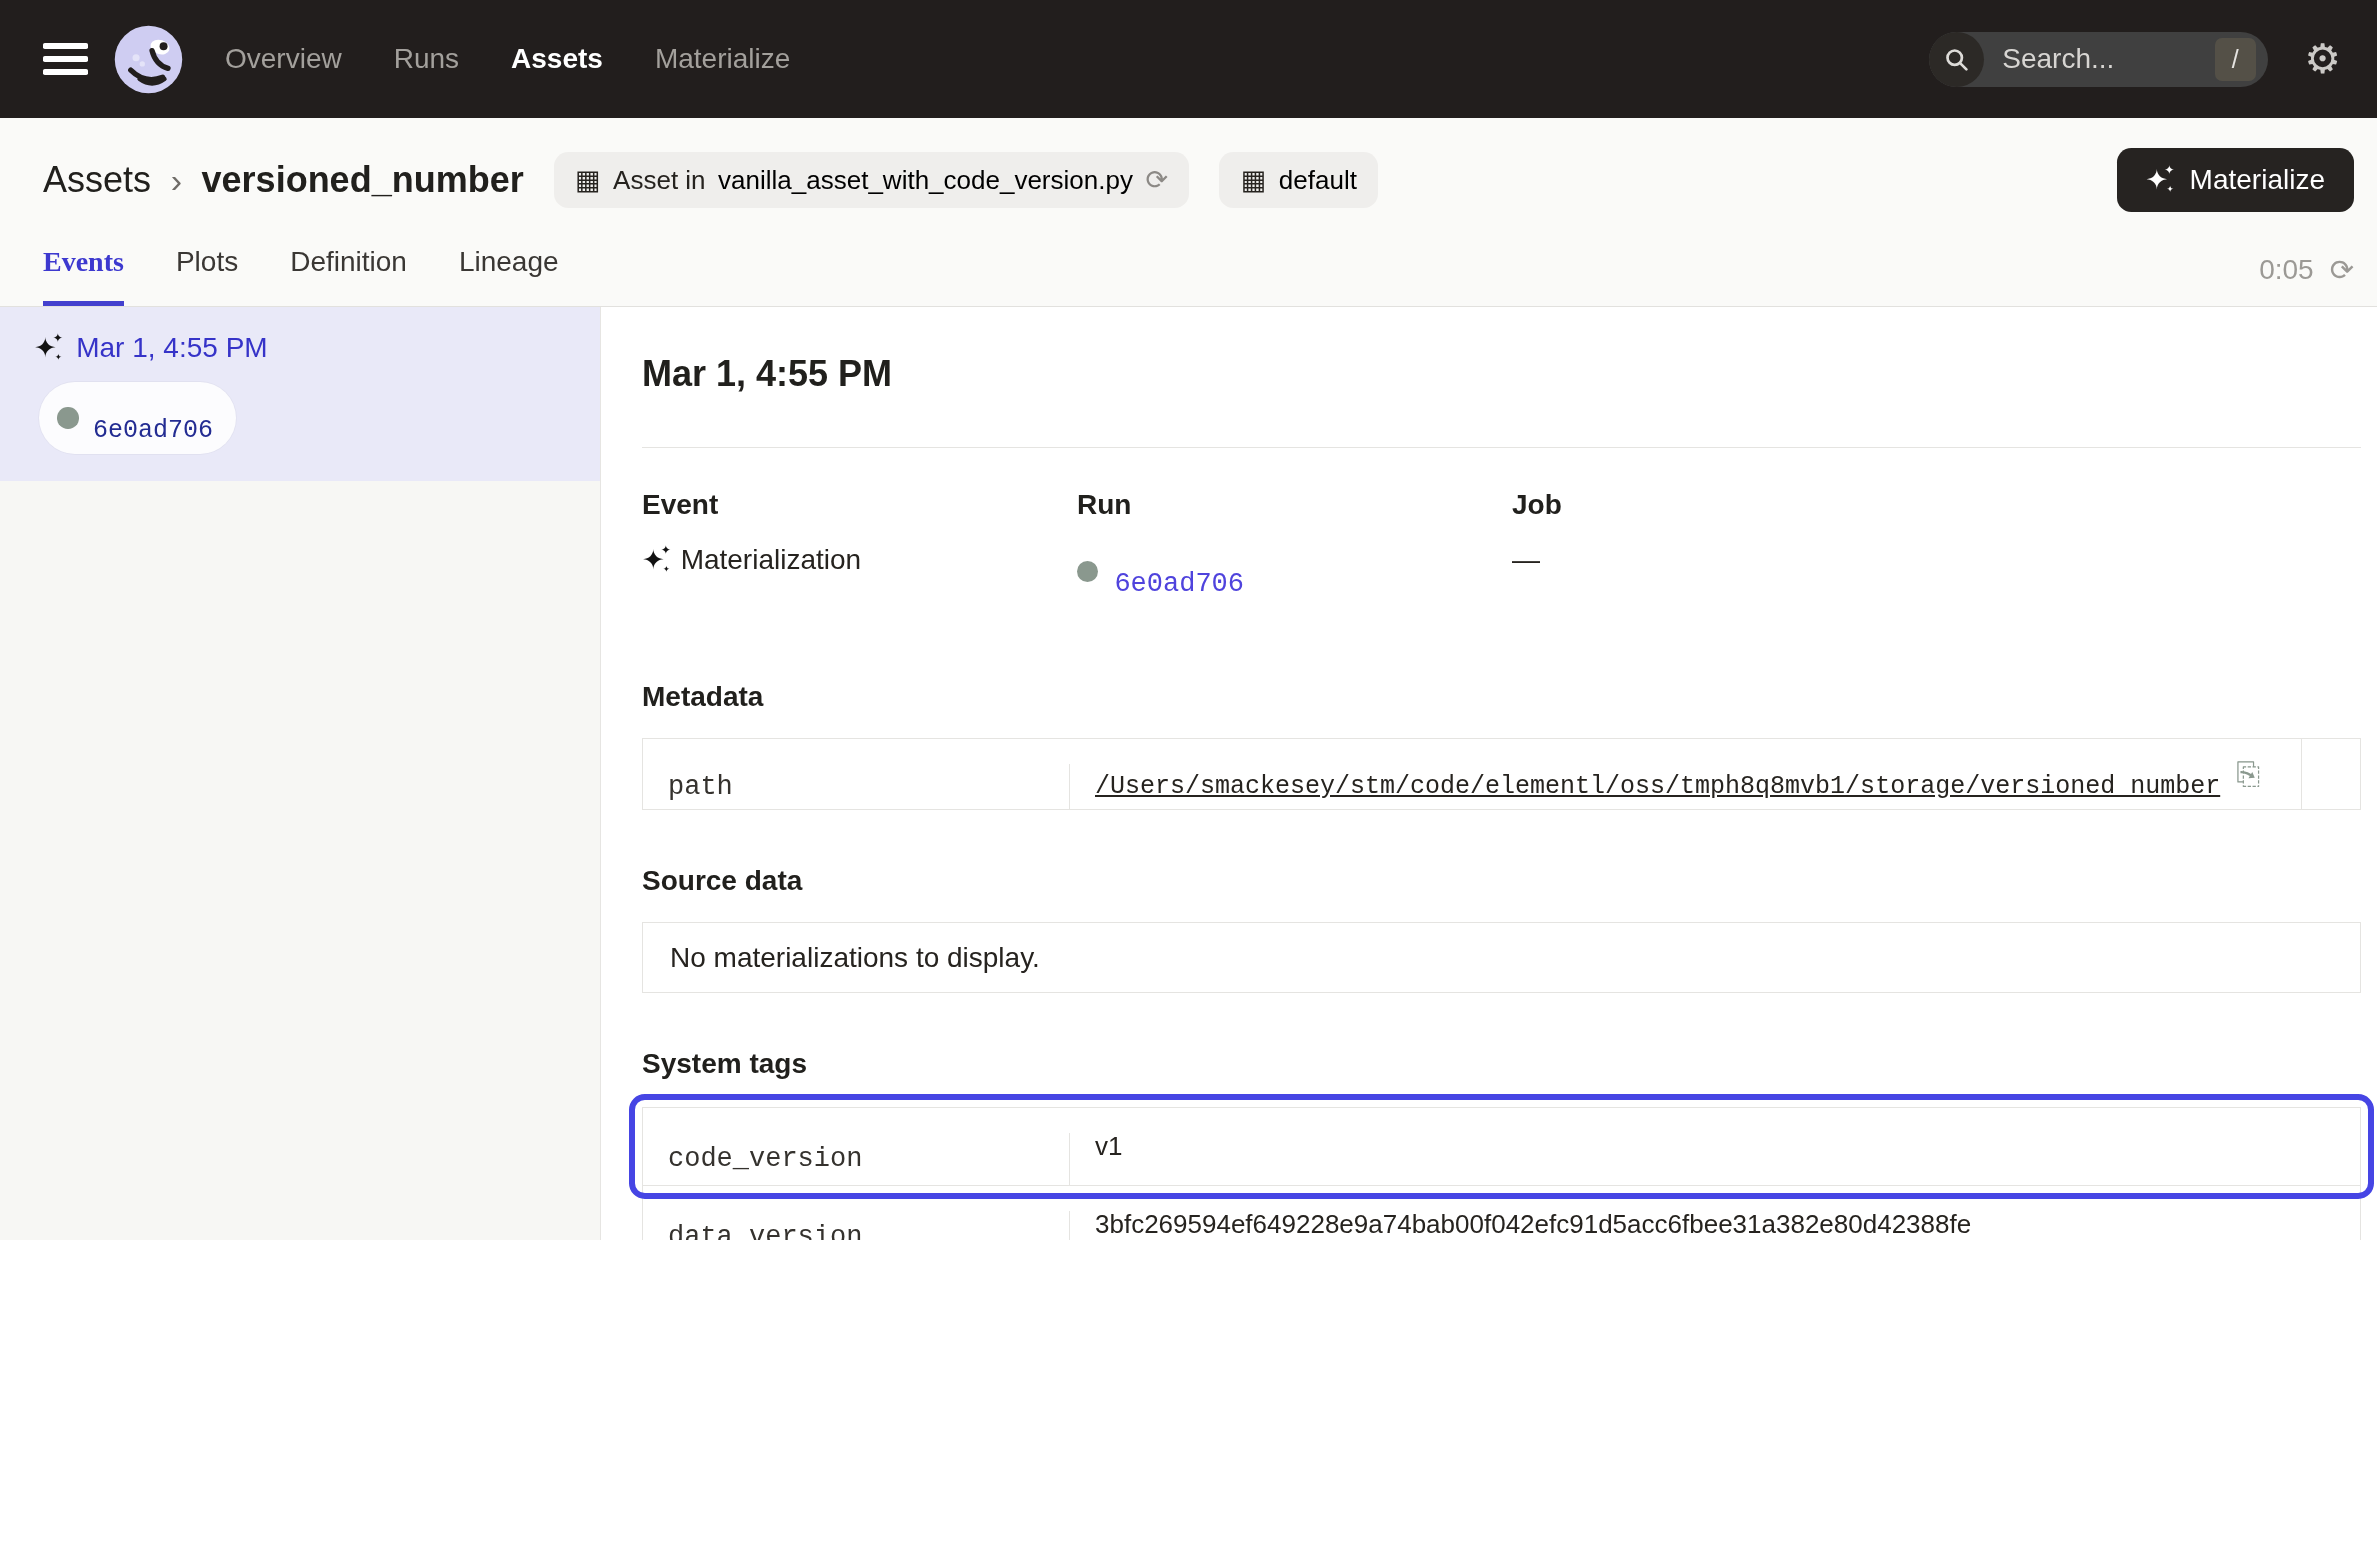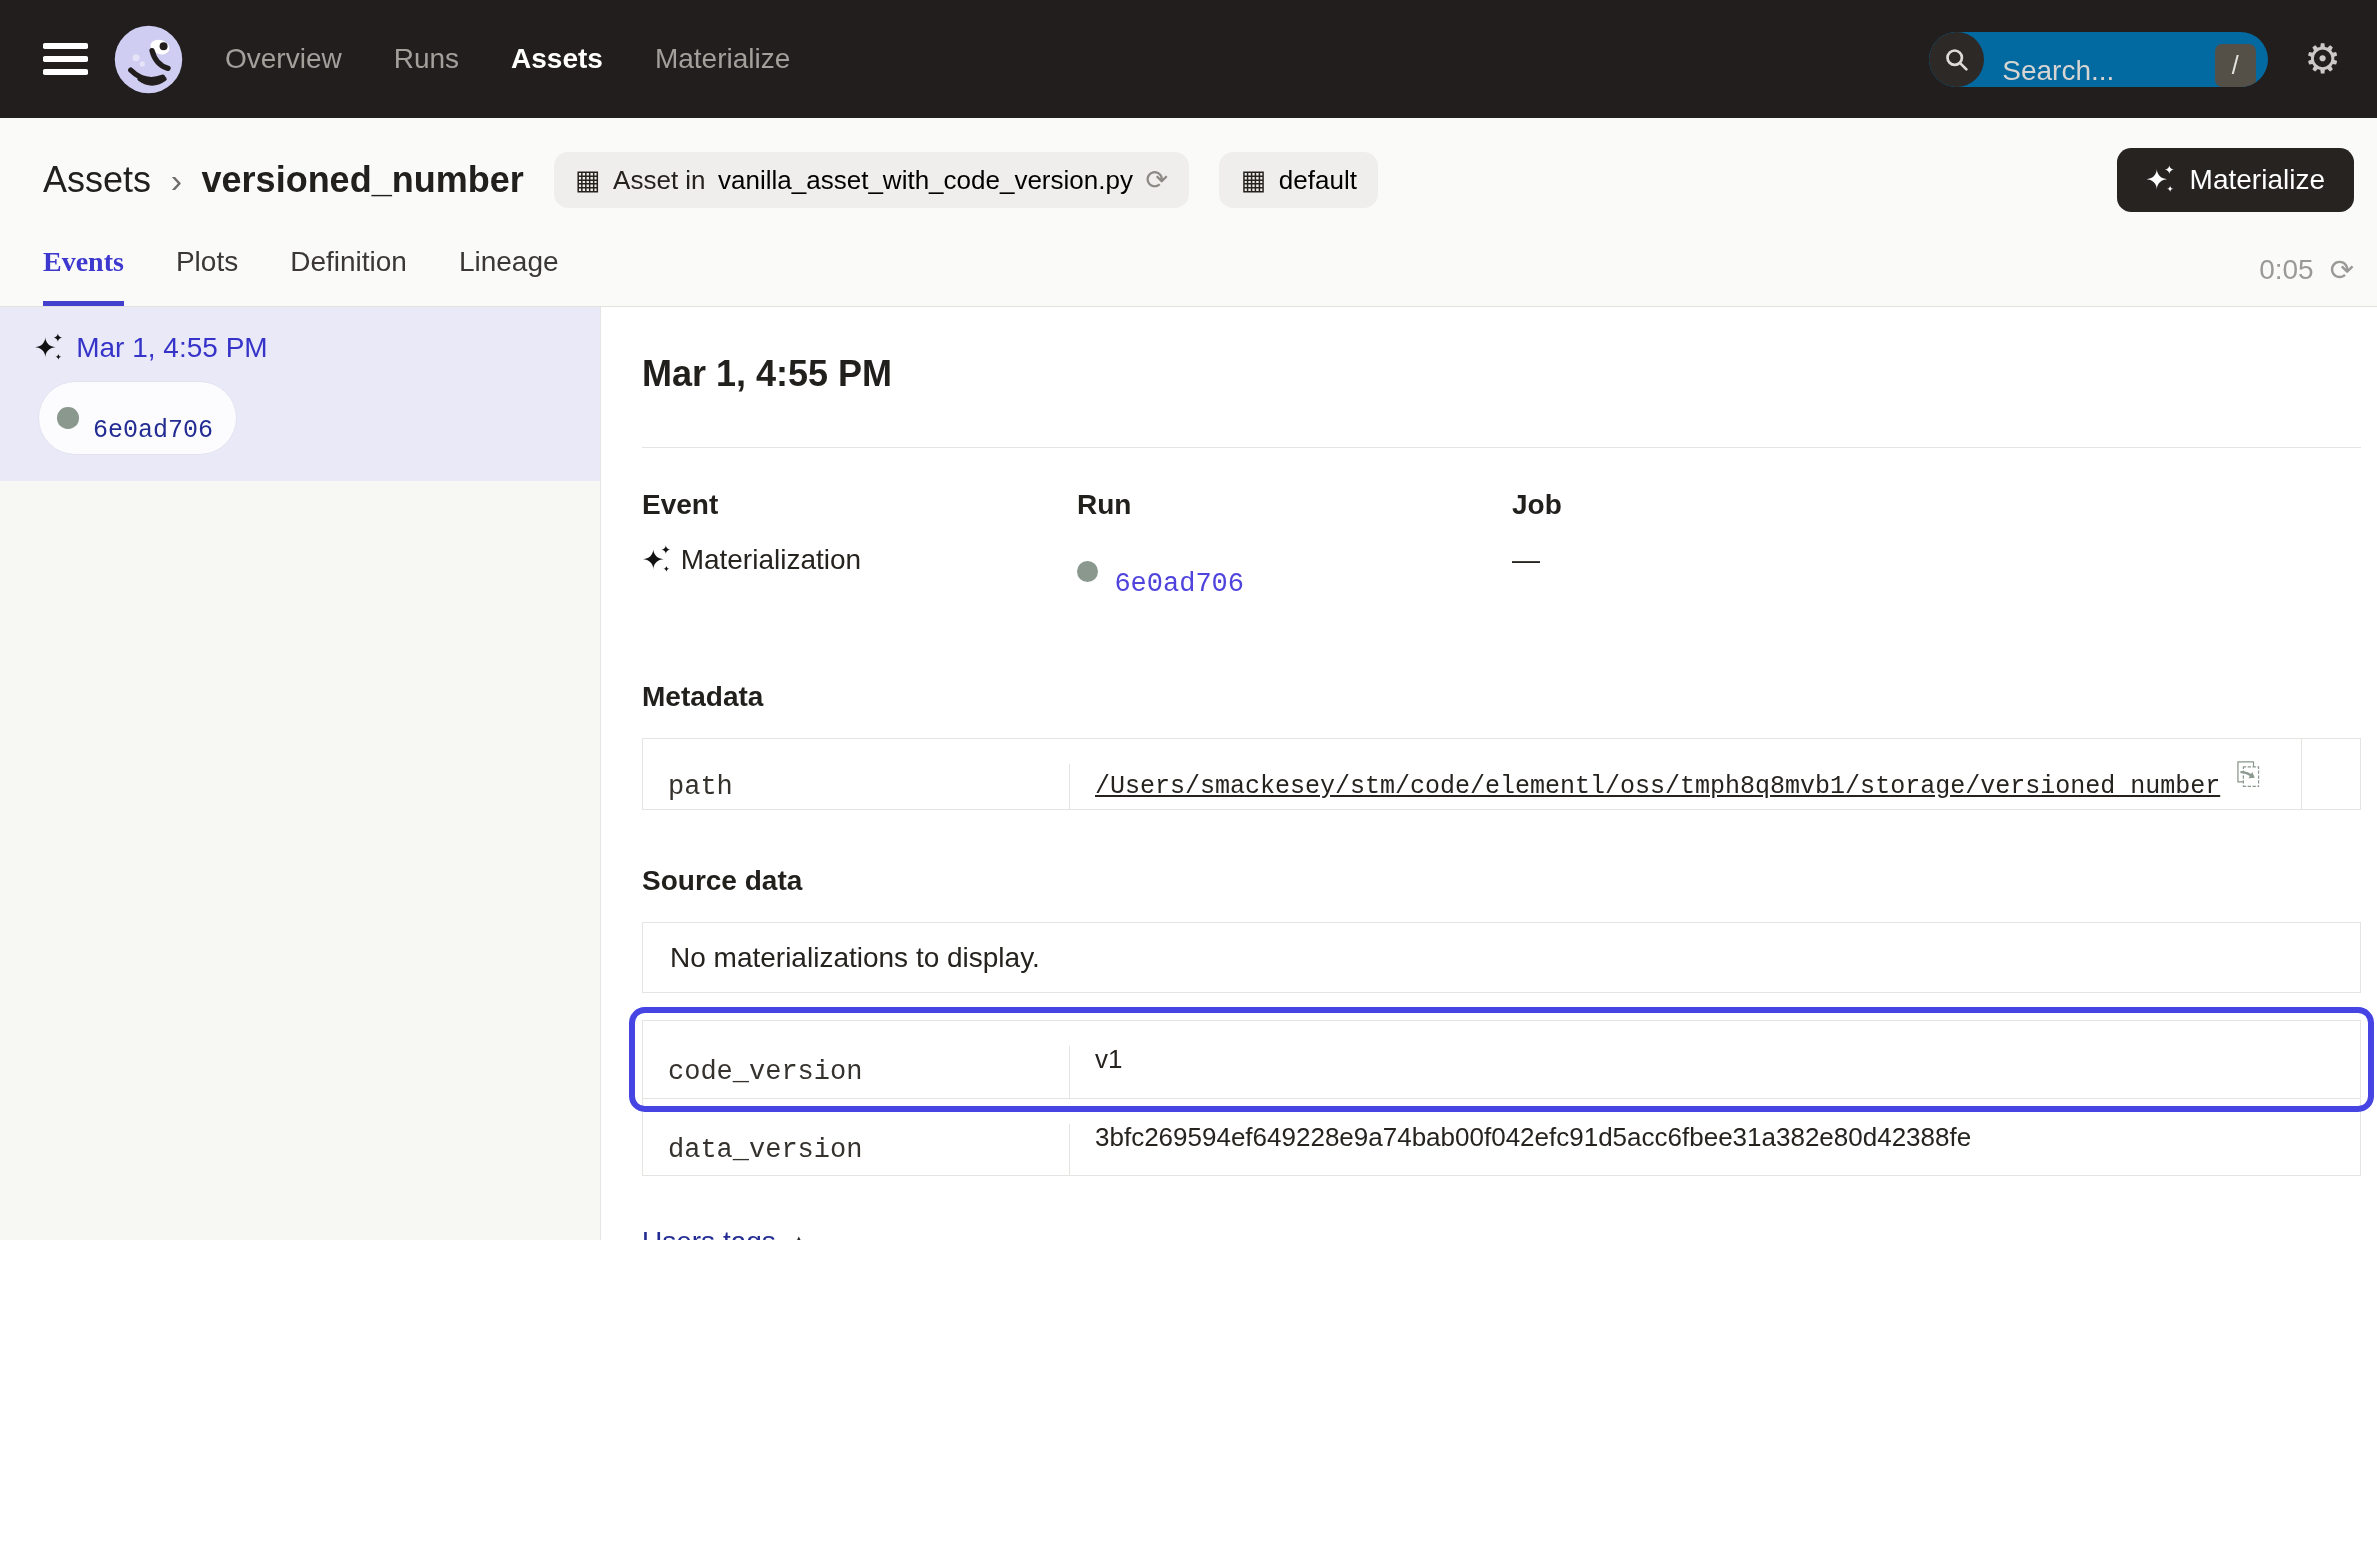--- a/index.html
+++ b/index.html
@@ -17,22 +17,22 @@
     display:flex; align-items:center; padding:0 36px 0 43px;
   }
   .hamburger { width:45px; height:32px; display:flex; flex-direction:column; justify-content:space-between; cursor:pointer; margin-right:25px; }
   .hamburger span { display:block; height:6.3px; background:#fff; border-radius:1.8px; }
   .logo { width:71px; height:71px; margin-right:41px; flex:0 0 auto; }
   .nav-links { display:flex; align-items:center; gap:52px; list-style:none; }
   .nav-links li { font-size:28px; color:#a3a09c; cursor:pointer; }
   .nav-links li.active { color:#ffffff; font-weight:700; }
   .nav-spacer { flex:1; }
   .search {
-    width:339px; height:55px; background:#0369a1; border-radius:29px;
-    display:flex; align-items:flex-end; overflow:hidden; cursor:text;
+    width:339px; height:55px; background:#404040; border-radius:29px;
+    display:flex; align-items:center; overflow:hidden; cursor:text;
   }
   .search-icon-wrap {
     width:55px; height:55px; border-radius:50%; background:#2c2926;
     display:flex; align-items:center; justify-content:center; flex:0 0 auto;
   }
   .search-placeholder { font-size:28px; color:#d7d5d2; margin-left:18px; flex:1; }
   .search-kbd {
     width:41px; height:43px; background:#545047; border-radius:7.1px; margin-right:12.5px;
     display:flex; align-items:center; justify-content:center;
     color:#e6e4e1; font-size:25px;
@@ -260,20 +260,21 @@
           </div>
           <div class="kv-actions"></div>
         </div>
       </div>
 
       <div class="section-heading" style="margin-top:55px;">Source data</div>
       <div class="empty-box">
         <span>No materializations to display.</span>
       </div>
 
+      <div class="section-heading" style="margin-top:55px;">System tags</div>
       <div class="kv-table tags-table">
         <div class="kv-row highlighted">
           <div class="kv-key mono">code_version</div>
           <div class="kv-val">
             <span>v1</span>
           </div>
         </div>
         <div class="kv-row">
           <div class="kv-key mono">data_version</div>
           <div class="kv-val">

